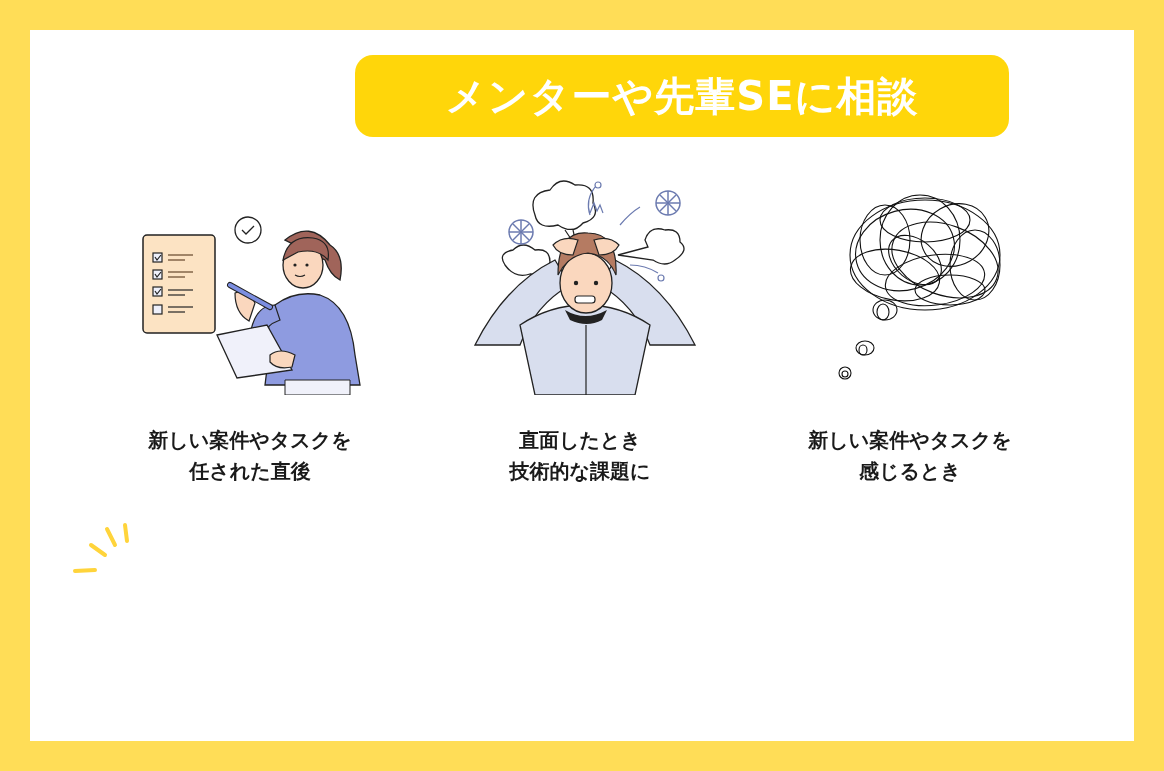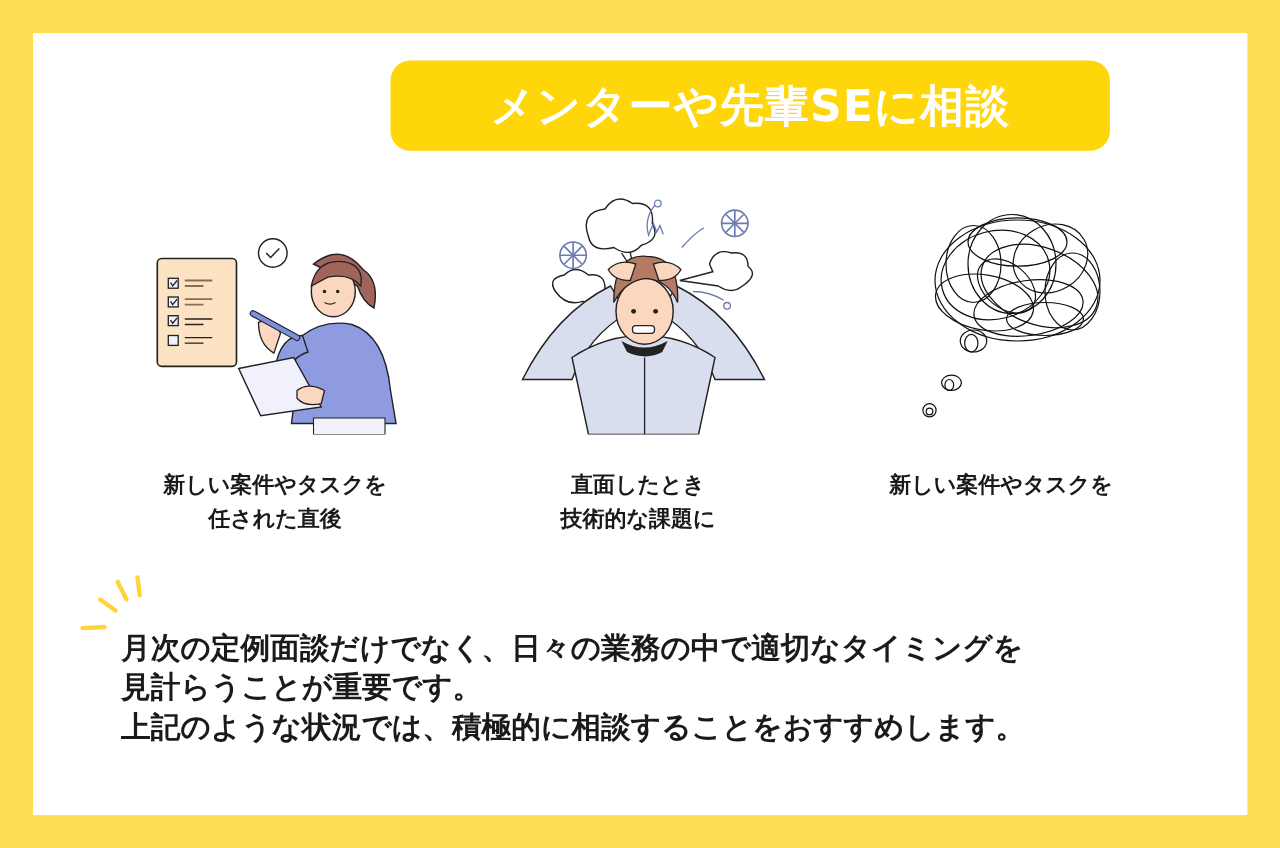--- a/index.html
+++ b/index.html
@@ -186,29 +186,25 @@
   <div class="caption" style="left:95px; width:250px;">
     <span>新しい案件やタスクを</span>
     <span>任された直後</span>
   </div>
   <div class="caption" style="left:430px; width:240px;">
     <span>直面したとき</span>
     <span>技術的な課題に</span>
   </div>
   <div class="caption" style="left:755px; width:250px;">
     <span>新しい案件やタスクを</span>
+    <span>感じるとき</span>
   </div>
 
   <svg class="sparkle" width="80" height="70" viewBox="0 0 80 70">
     <g stroke="#FFD43B" stroke-width="4" stroke-linecap="round">
       <line x1="70" y1="10" x2="72" y2="26"></line>
       <line x1="52" y1="14" x2="60" y2="30"></line>
       <line x1="36" y1="30" x2="50" y2="40"></line>
       <line x1="20" y1="56" x2="40" y2="55"></line>
     </g>
   </svg>
 
-  <div class="body-text">
-    <span>月次の定例面談だけでなく、日々の業務の中で適切なタイミングを</span>
-    <span>見計らうことが重要です。</span>
-    <span>上記のような状況では、積極的に相談することをおすすめします。</span>
-  </div>
 </div>
 
 </body></html>

